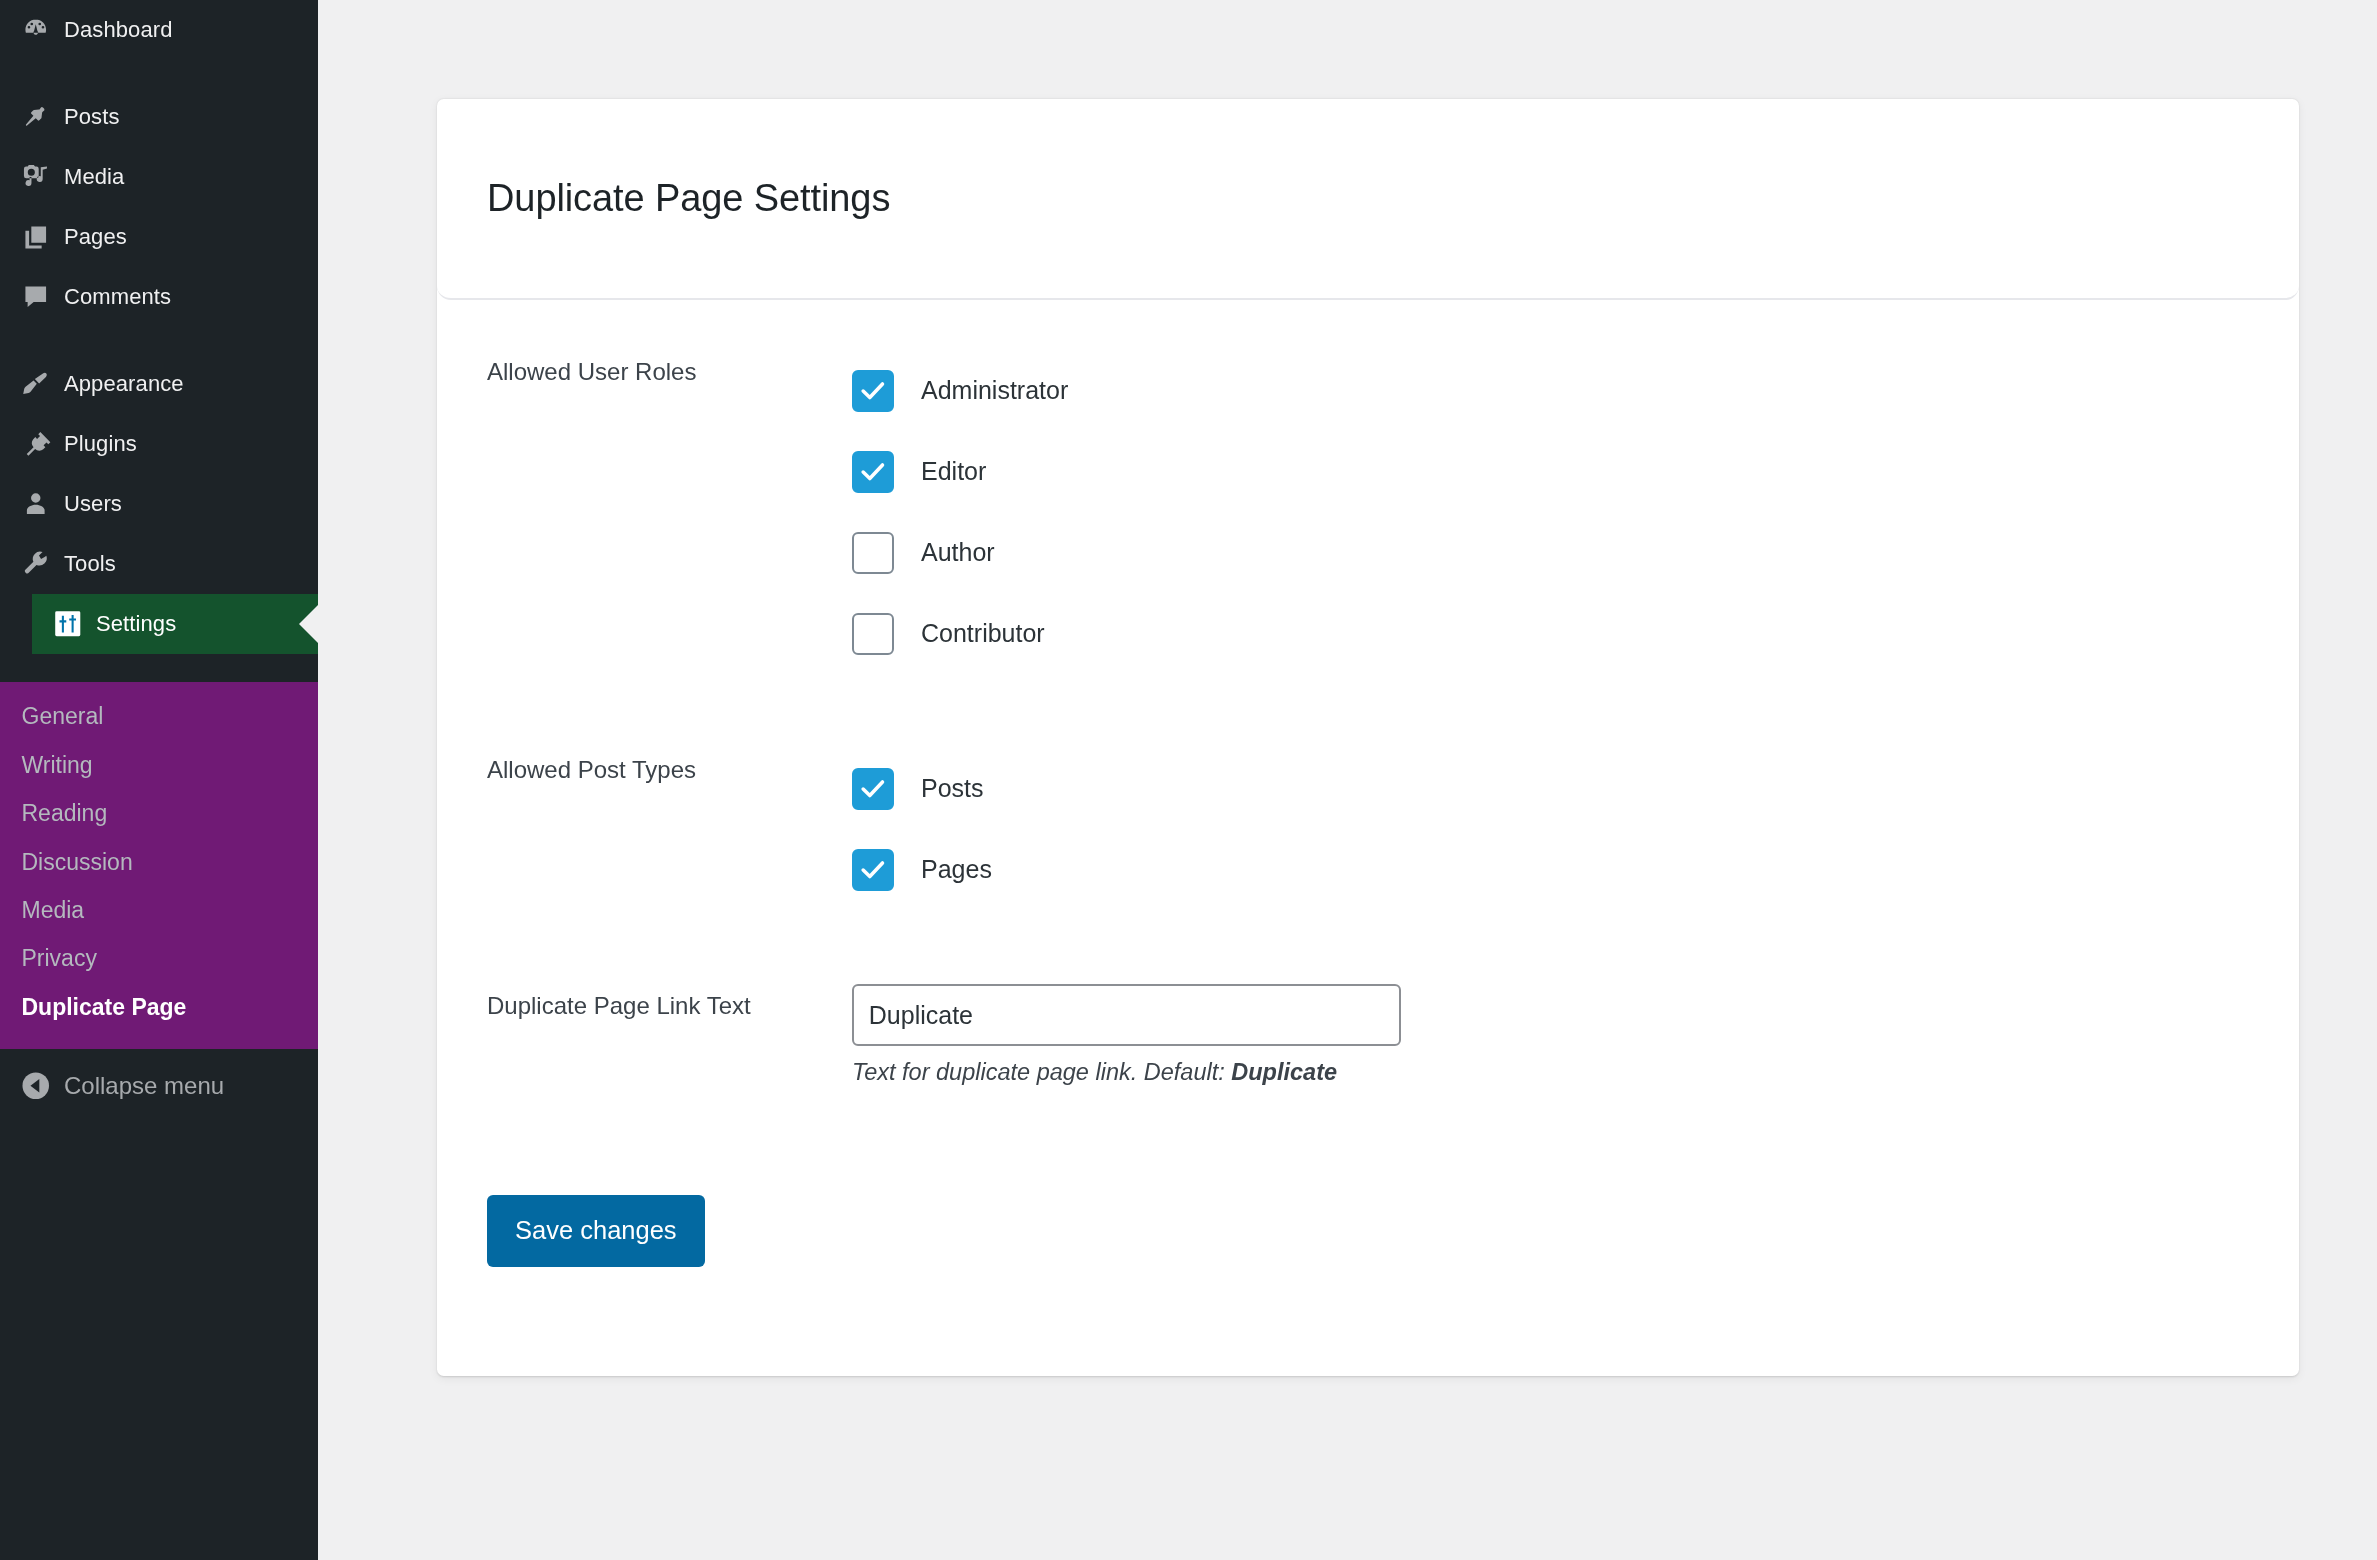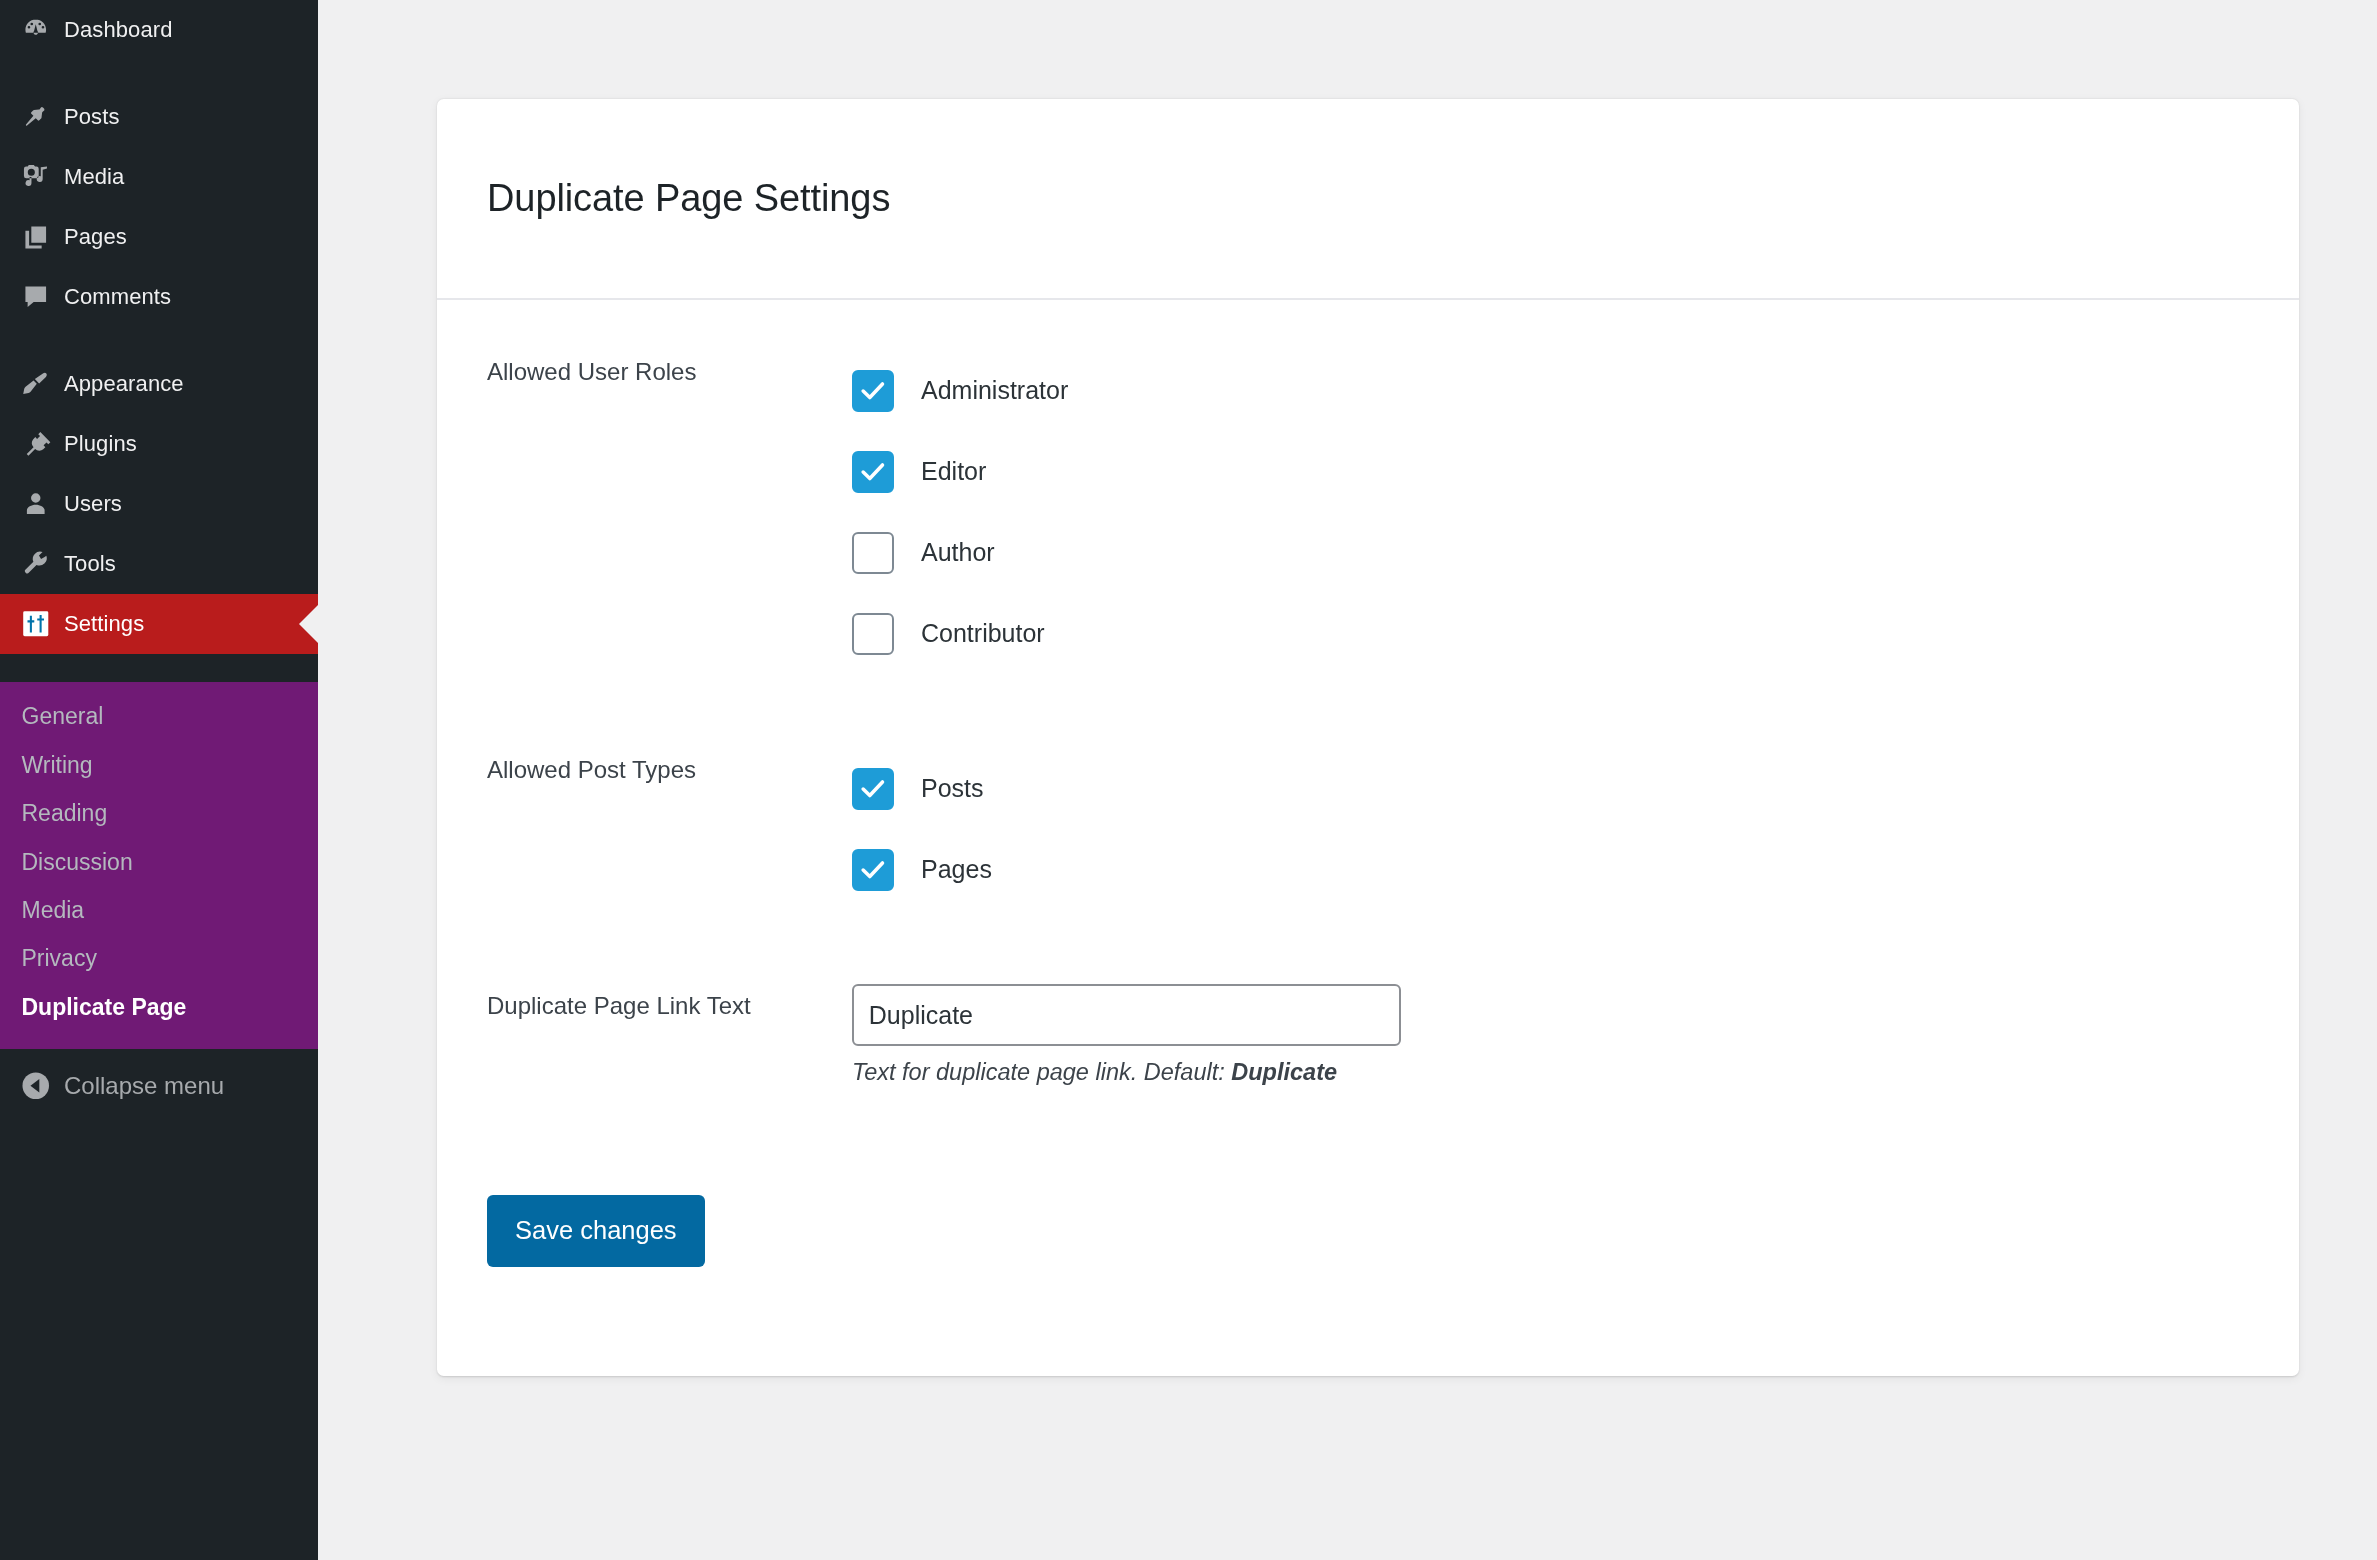--- a/index.html
+++ b/index.html
@@ -47,21 +47,22 @@
   }
   .menu-item .mi-icon svg { width: 29.5px; height: 29.5px; display: block; fill: currentColor; }
   .menu-item .mi-label {
     font-size: 22px;
     line-height: 1;
     letter-spacing: 0.1px;
     color: #f0f0f1;
     padding-left: 4px;
   }
   .menu-item.current {
-    background: #b91c1c;
+    background: #14532d;
+    margin-left: 32px;
   }
   .menu-item.current .mi-icon { color: #fff; }
   .menu-item.current .mi-label { font-weight: normal; color:#fff; }
   
   .menu-item.current .notch {
     position: absolute;
     right: 0; top: 50%;
     transform: translateY(-50%);
     width: 0; height: 0;
     border-top: 19px solid transparent;
@@ -111,20 +112,21 @@
     box-shadow: 0 0.7px 2px rgba(0,0,0,0.13), 0 2.7px 9.4px rgba(0,0,0,0.06);
     width: 1862px;
     min-height: 1277px;
   }
   .card-header {
     padding: 0 0 0 50px;
     height: 201px;
     display: flex;
     align-items: center;
     border-bottom: 2px solid #e6e7eb;
+    border-radius: 14px;
   }
   .card-title {
     font-size: 38px;
     font-weight: normal;
     color: #1d2327;
     letter-spacing: -0.1px;
   }
   .card-body { padding: 50px 0 0 50px; }
 
   

